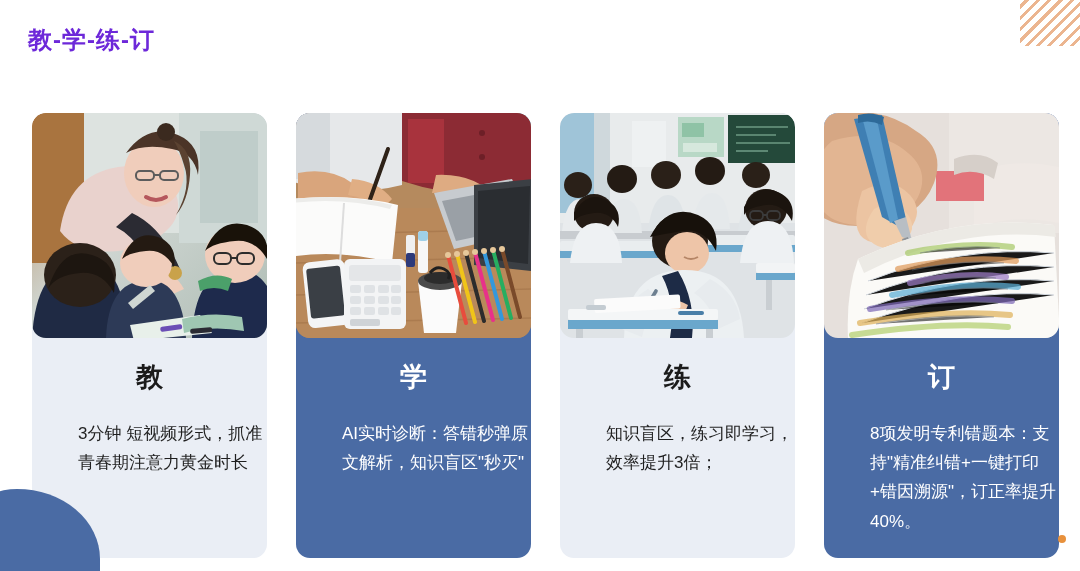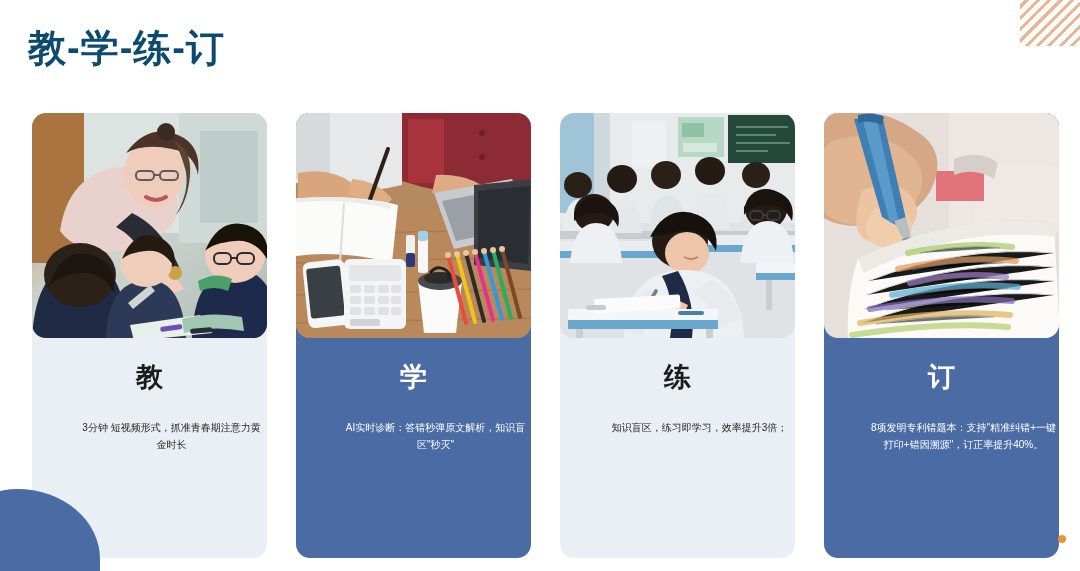--- a/index.html
+++ b/index.html
@@ -47,24 +47,24 @@
     right: 14px; bottom: 28px;
     width: 8px; height: 8px;
     border-radius: 50%;
     background: #e8913c;
   }
 
   
   .page-title {
     position: absolute;
     left: 28px; top: 26px;
-    font-size: 38px;
+    font-size: 24px;
     font-weight: 700;
     letter-spacing: 1px;
-    color: #0c4a6e;
+    color: #6d28d9;
     line-height: 1.2;
   }
 
   
   .cards {
     position: absolute;
     left: 32px; top: 113px;
     display: flex;
     gap: 29px;
   }
@@ -100,23 +100,23 @@
   .card-heading {
     font-size: 27px;
     font-weight: 700;
     line-height: 1;
     margin-bottom: 28px;
   }
   .card.light .card-heading { color: #1b1b1b; }
   .card.dark  .card-heading { color: #ffffff; }
 
   .card-desc {
-    font-size: 10px;
+    font-size: 17px;
     line-height: 1.72;
-    text-align: center;
+    text-align: left;
     width: 100%;
     padding: 0 4px;
     margin-left: 44px;
   }
   .card.light .card-desc { color: #1f1f1f; }
   .card.dark  .card-desc { color: #ffffff; }
 </style>
 </head>
 <body>
 

